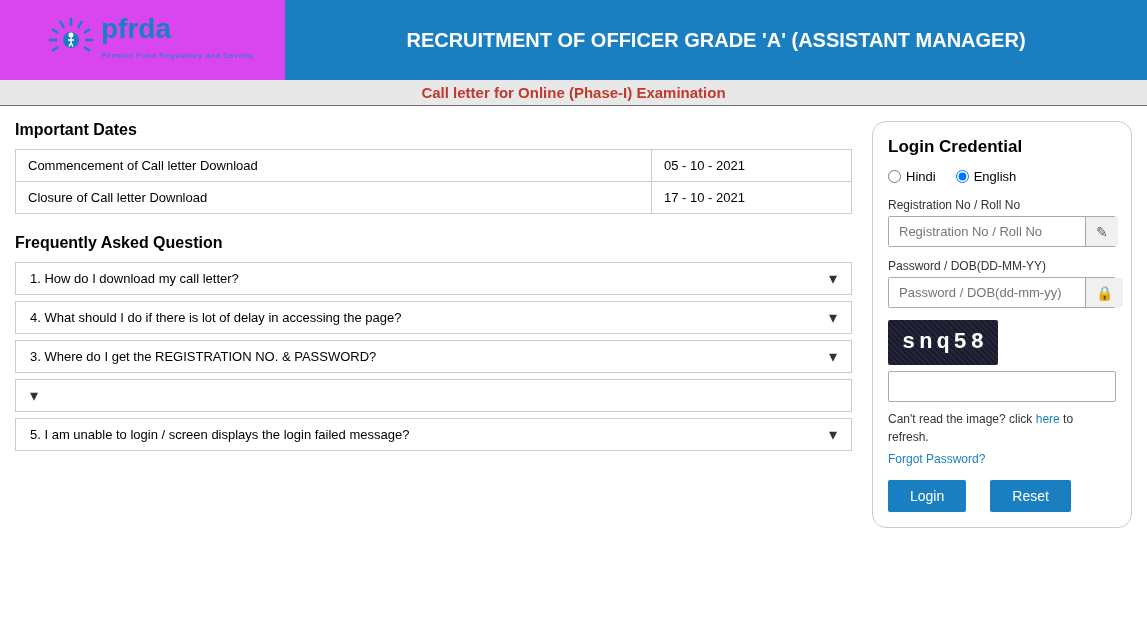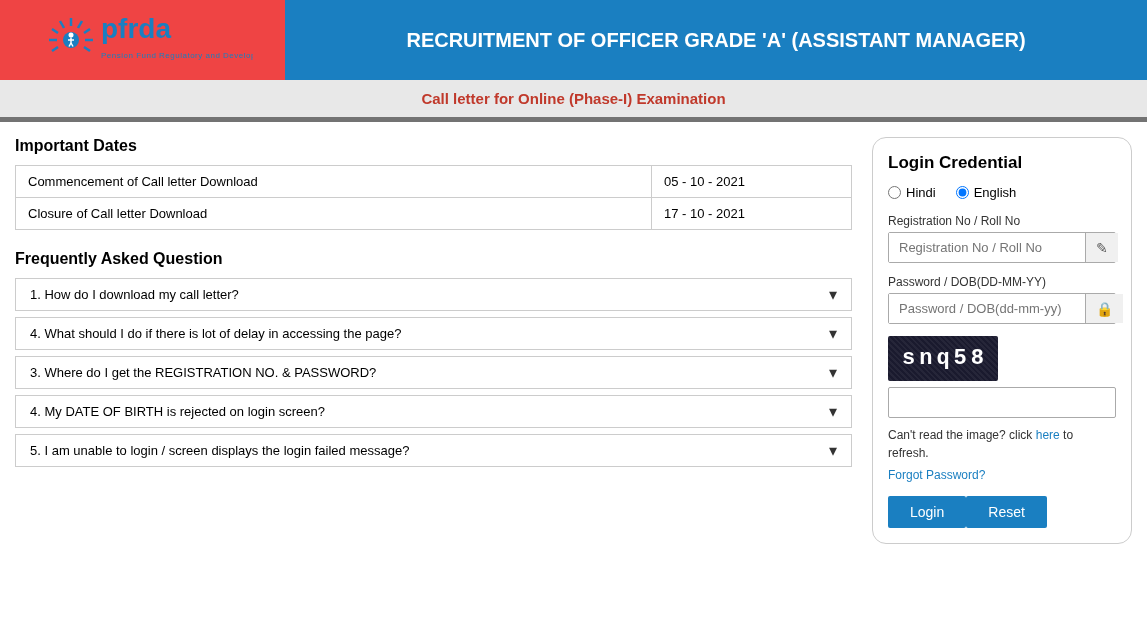--- a/index.html
+++ b/index.html
@@ -6,21 +6,21 @@
     body { font-family: Arial, sans-serif; font-size: 14px; background: #fff; }
 
     
     .header {
       display: flex;
       align-items: center;
       background: #1a7fc1;
       height: 80px;
     }
     .logo-area {
-      background: #ef4444;
+      background: #d946ef;
       width: 285px;
       height: 80px;
       display: flex;
       align-items: center;
       justify-content: center;
       flex-shrink: 0;
     }
     .logo-svg {
       width: 220px;
       height: 60px;
@@ -31,25 +31,25 @@
       font-weight: bold;
       padding: 0 30px;
       text-align: center;
       flex: 1;
     }
 
     
     .sub-header {
       background: #e8e8e8;
       text-align: center;
-      padding: 10px;
+      padding: 4px;
       color: #c0392b;
       font-weight: bold;
       font-size: 15px;
-      border-bottom: 5px solid #737373;
+      border-bottom: 1px solid #737373;
     }
 
     
     .main-content {
       display: flex;
       padding: 15px;
       gap: 20px;
       justify-content: center;
     }
 
@@ -221,21 +221,21 @@
       color: #1a7fc1;
       font-size: 12px;
       text-decoration: none;
       display: block;
       margin-bottom: 14px;
       cursor: pointer;
     }
 
     .button-row {
       display: flex;
-      gap: 0;
+      gap: 24px;
     }
     .btn-login {
       background: #1a7fc1;
       color: #fff;
       border: none;
       padding: 8px 22px;
       font-size: 14px;
       cursor: pointer;
       border-radius: 2px;
     }
@@ -319,21 +319,20 @@
       </div>
       <div class="faq-item">
         <span>4. What should I do if there is lot of delay in accessing the page?</span>
         <span class="chevron">▾</span>
       </div>
       <div class="faq-item">
         <span>3. Where do I get the REGISTRATION NO. &amp; PASSWORD?</span>
         <span class="chevron">▾</span>
       </div>
       <div class="faq-item">
-        <span>4. My DATE OF BIRTH is rejected on login screen?</span>
         <span class="chevron">▾</span>
       </div>
       <div class="faq-item">
         <span>5. I am unable to login / screen displays the login failed message?</span>
         <span class="chevron">▾</span>
       </div>
     </div>
 
   </div>
 

